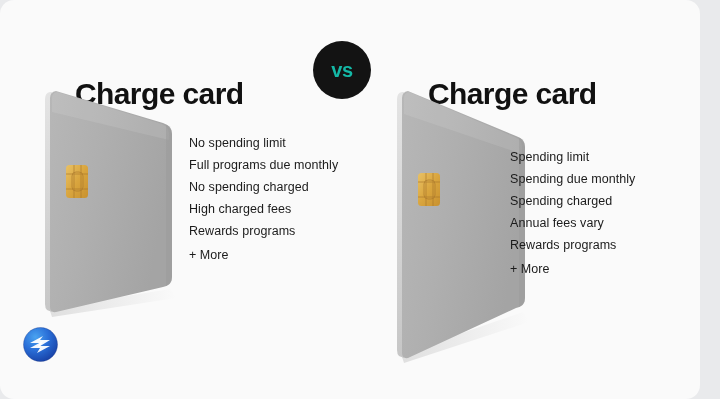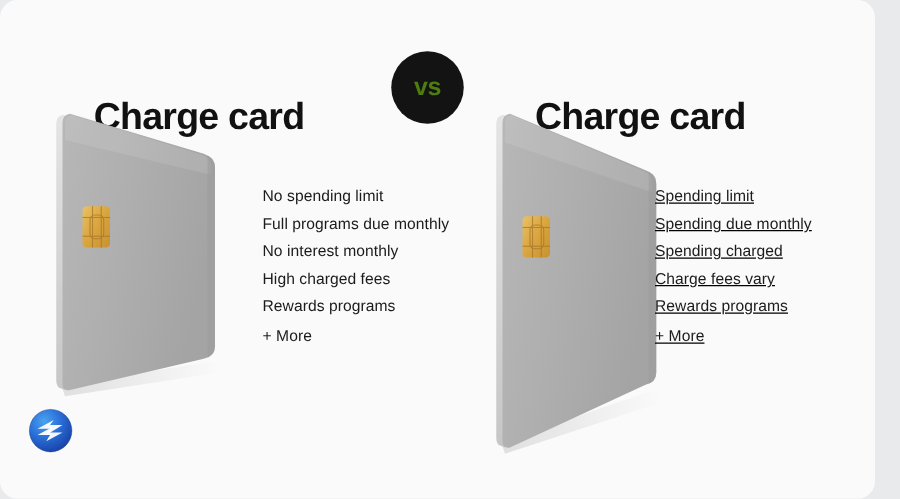--- a/index.html
+++ b/index.html
@@ -42,21 +42,21 @@
     top: 41px;
     width: 58px;
     height: 58px;
     border-radius: 50%;
     background: #131313;
     display: flex;
     align-items: center;
     justify-content: center;
   }
   #vs-badge .vs-text {
-    color: #4d7c0f;
+    color: #14b8a6;
     font-size: 20px;
     font-weight: 700;
     letter-spacing: -0.3px;
     line-height: 1;
   }
 
   
   .card-wrap {
     position: absolute;
     pointer-events: none;
@@ -66,22 +66,22 @@
 
   .card-wrap svg { display: block; overflow: visible; }
 
   
   .feature-list {
     position: absolute;
     list-style: none;
     margin: 0;
     padding: 0;
   }
-  #features-left  { left: 189px; top: 146px; margin-left: 21px; }
-  #features-right { left: 524px; top: 146px; text-decoration: underline; }
+  #features-left  { left: 189px; top: 132px; }
+  #features-right { left: 510px; top: 146px; }
 
   .feature-list li {
     font-size: 12.5px;
     font-weight: 400;
     color: #1b1b1b;
     line-height: 22px;
     white-space: nowrap;
     letter-spacing: 0.05px;
   }
   .feature-list li.more {
@@ -147,21 +147,21 @@
           <line x1="45" y1="79" x2="45" y2="112"></line>
           <rect x="36" y="86" width="11" height="19" rx="4"></rect>
         </g>
       </g>
     </svg>
   </div>
 
   <ul id="features-left" class="feature-list">
     <li>No spending limit</li>
     <li>Full programs due monthly</li>
-    <li>No interest monthly</li>
+    <li>No spending charged</li>
     <li>High charged fees</li>
     <li>Rewards programs</li>
     <li class="more">+ More</li>
   </ul>
 
   <div id="vs-badge">
     <span class="vs-text">vs</span>
   </div>
 
   <h2 id="title-right" class="title">Charge card</h2>
@@ -209,21 +209,21 @@
           <rect x="36" y="94" width="11" height="19" rx="4"></rect>
         </g>
       </g>
     </svg>
   </div>
 
   <ul id="features-right" class="feature-list">
     <li>Spending limit</li>
     <li>Spending due monthly</li>
     <li>Spending charged</li>
-    <li>Charge fees vary</li>
+    <li>Annual fees vary</li>
     <li>Rewards programs</li>
     <li class="more">+ More</li>
   </ul>
 
   <div id="brand-logo">
     <svg width="37" height="37" viewBox="0 0 37 37" xmlns="http://www.w3.org/2000/svg">
       <defs>
         <radialGradient id="logoGrad" cx="0.35" cy="0.28" r="0.85">
           <stop offset="0%" stop-color="#4aa3f0"></stop>
           <stop offset="45%" stop-color="#2a6fd8"></stop>

